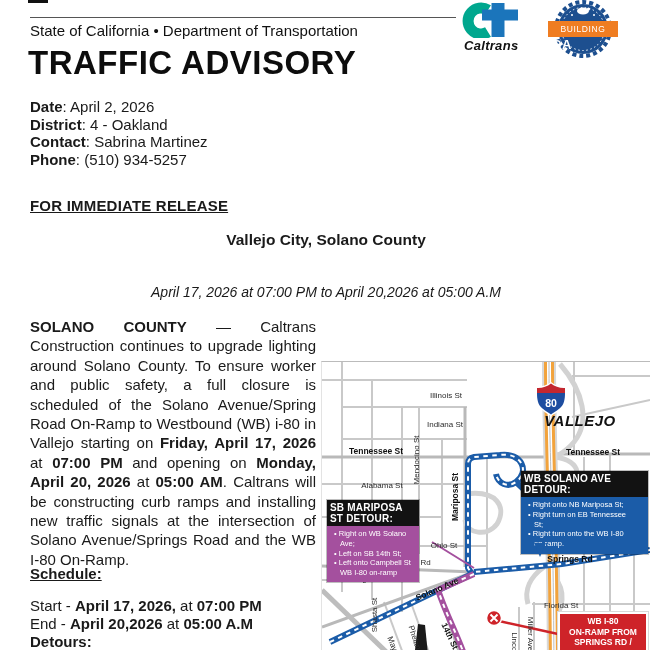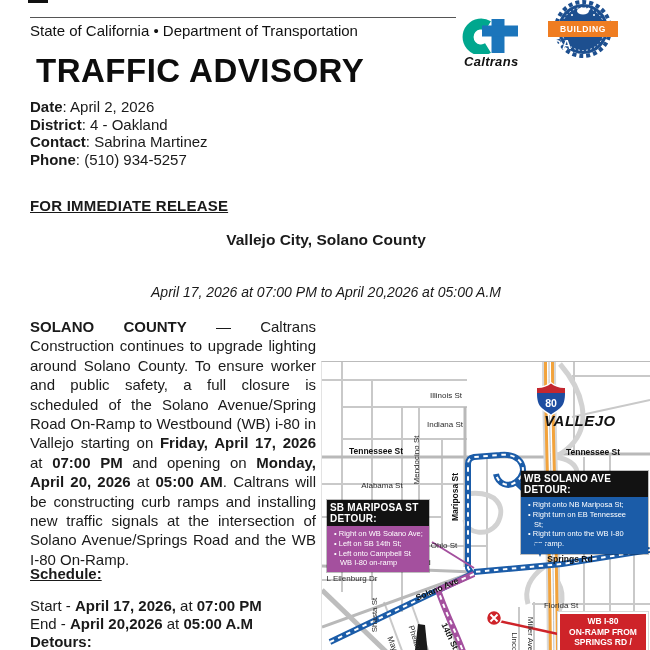--- a/index.html
+++ b/index.html
@@ -3,27 +3,27 @@
 <meta charset="utf-8">
 <style>
   html,body{margin:0;padding:0;background:#fff;}
   #page{position:relative;width:650px;height:650px;background:#fff;overflow:hidden;
         font-family:"Liberation Sans","DejaVu Sans",sans-serif;color:#1a1a1a;}
   .abs{position:absolute;}
   
   .top-mark{left:28px;top:0;width:20px;height:3px;background:#111;}
   .top-rule{left:30px;top:17px;width:426px;height:1px;background:#555;}
   .dept{left:30px;top:22px;font-size:15px;color:#111;}
-  .title{left:28px;top:44px;margin:8px;font-size:33px;font-weight:bold;letter-spacing:.5px;color:#0d0d0d;}
-  
-  .logo-ct{left:458px;top:18px;width:90px;height:52px;}
+  .title{left:28px;top:44px;margin:0;font-size:33px;font-weight:bold;letter-spacing:.5px;color:#0d0d0d;}
+  
+  .logo-ct{left:458px;top:2px;width:90px;height:52px;}
   .ct-word{position:absolute;left:6px;top:36px;font-size:13px;font-weight:bold;font-style:italic;color:#111;letter-spacing:.3px;}
   .badge{left:552px;top:0px;width:62px;height:58px;}
   .badge-banner{position:absolute;left:-4px;top:21px;width:70px;height:16px;background:#ef7d22;
-    display:flex;align-items:center;justify-content:center;color:#fff;font-weight:bold;font-size:8.5px;letter-spacing:.6px;}
+    display:flex;align-items:center;justify-content:center;color:#fff;font-weight:normal;font-size:8.5px;letter-spacing:.6px;}
   .badge-ca{position:absolute;left:0;top:37px;width:62px;text-align:left;color:#fff;font-weight:bold;font-size:13px;letter-spacing:.5px;}
   
   .contact{left:30px;top:98px;font-size:15px;line-height:17.6px;}
   .link{color:#1a5fc4;text-decoration:underline;cursor:pointer;}
   .release{left:30px;top:197px;font-size:15px;font-weight:bold;text-decoration:underline;letter-spacing:.2px;}
   .headline{left:30px;top:230px;width:592px;text-align:center;font-size:15.5px;font-weight:bold;line-height:20px;}
   .daterange{left:30px;top:284px;width:592px;text-align:center;font-size:14px;font-style:italic;}
   
   .bodytext{left:30px;top:317px;width:286px;font-size:15px;line-height:19.4px;text-align:justify;}
   .sched-h{left:30px;top:565px;font-size:15px;font-weight:bold;text-decoration:underline;}
@@ -211,21 +211,21 @@
     <div class="sl" style="left:239px;top:243px">Florida St</div>
     <div class="sl" style="left:74px;top:291px;transform:translate(-50%,-50%) rotate(68deg)">Mayo Ave</div>
     <div class="sl" style="left:95px;top:283px;transform:translate(-50%,-50%) rotate(72deg)">Phelan Ave</div>
     <div class="sl b" style="left:128px;top:274px;transform:translate(-50%,-50%) rotate(65deg)">14th St</div>
     <div class="sl" style="left:192px;top:293px;transform:translate(-50%,-50%) rotate(90deg)">Lincoln Rd E</div>
     <div class="sl" style="left:208px;top:272px;transform:translate(-50%,-50%) rotate(90deg)">Miller Ave</div>
     <div class="sl i" style="left:234px;top:325px;transform:translate(-50%,-50%) rotate(-8deg)">Webb St</div>
     <div class="city" style="left:258px;top:58px">VALLEJO</div>
     <div class="shield-num" style="left:229px;top:41px">80</div>
 
-    <div class="detour-box box-purple" style="left:5px;top:138px;width:102px">
+    <div class="detour-box box-purple" style="left:5px;top:138px;width:92px">
       <div class="d-head">SB MARIPOSA ST DETOUR:</div>
       <div class="d-body">
         <div class="bullet">Right on WB Solano Ave;</div>
         <div class="bullet">Left on SB 14th St;</div>
         <div class="bullet">Left onto Campbell St WB I-80 on-ramp</div>
       </div>
     </div>
 
     <div class="detour-box box-blue" style="left:199px;top:109px;width:127px">
       <div class="d-head">WB SOLANO AVE DETOUR:</div>

